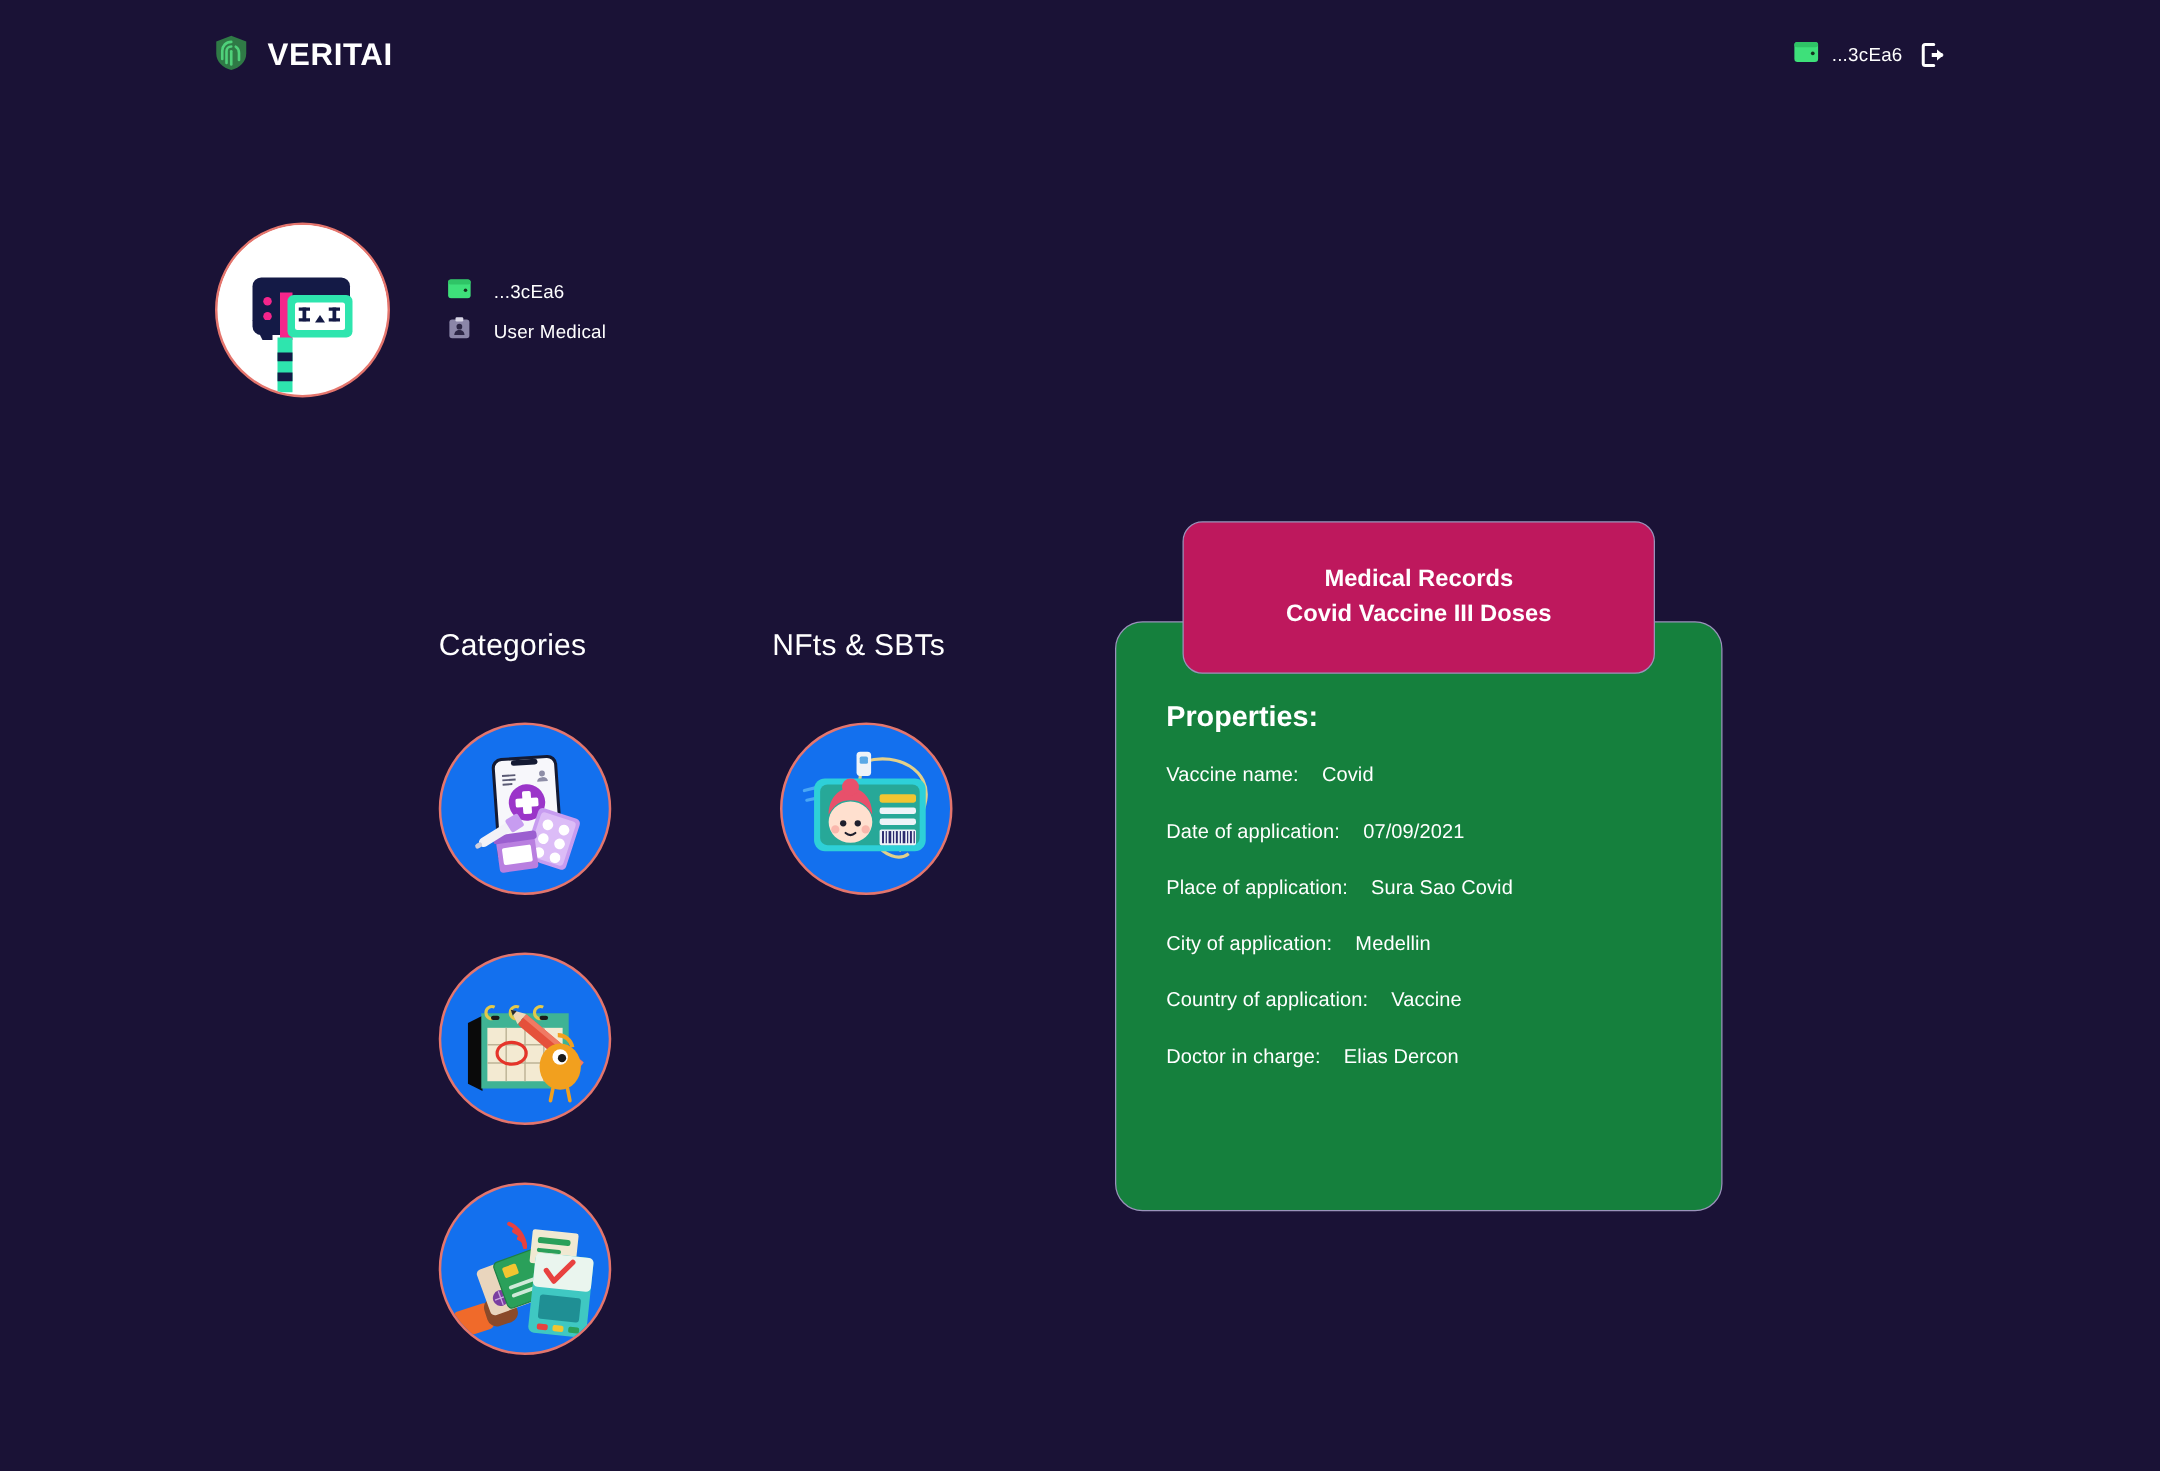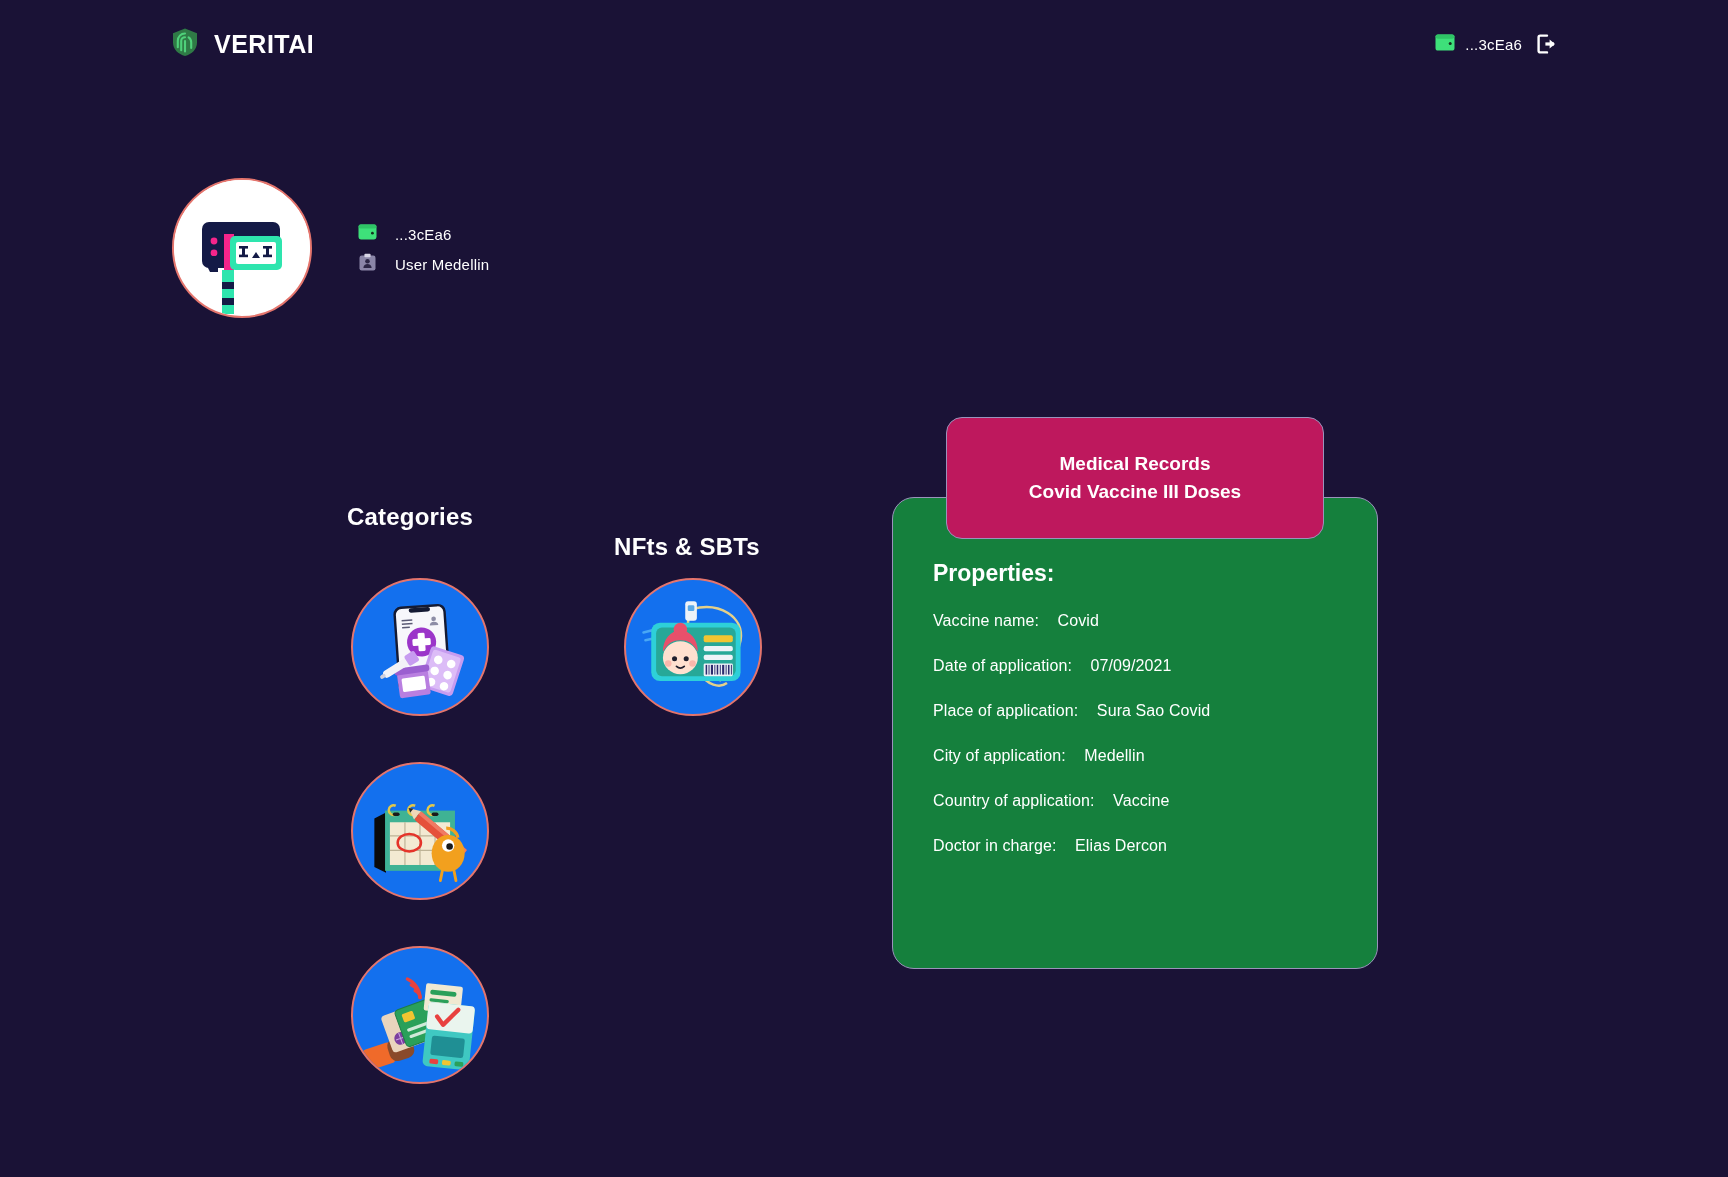--- a/index.html
+++ b/index.html
@@ -91,27 +91,27 @@
   .meta-row .meta-text {
     font-size: 15px;
     color: #ffffff;
     letter-spacing: 0.2px;
   }
 
   
   .col-heading {
     position: absolute;
     font-size: 24px;
-    font-weight: bold;
+    font-weight: normal;
     color: #ffffff;
     letter-spacing: 0.2px;
     text-align: center;
   }
   #heading-categories { left: 300px; top: 503px; width: 220px; }
-  #heading-nfts       { left: 582px; top: 533px; width: 210px; }
+  #heading-nfts       { left: 582px; top: 503px; width: 210px; }
 
   
   .thumb {
     position: absolute;
     width: 138px;
     height: 138px;
     border-radius: 50%;
     border: 2px solid #e4756d;
     background: #1370ee;
     box-sizing: border-box;
@@ -259,21 +259,21 @@
     </div>
     <div class="meta-row">
       <span>
         <svg width="19" height="19" viewBox="0 0 19 19">
           <rect x="1.5" y="2.5" width="16" height="15" rx="2.2" fill="#8b86a8"></rect>
           <rect x="6.4" y="0.8" width="6.2" height="3.4" rx="1" fill="#d8d5e6"></rect>
           <circle cx="9.5" cy="8.3" r="2.3" fill="#2c2645"></circle>
           <path d="M5.4 15 c0-2.5 1.9-4 4.1-4 s4.1 1.5 4.1 4 Z" fill="#2c2645"></path>
         </svg>
       </span>
-      <span class="meta-text">User Medellin</span>
+      <span class="meta-text">User Medical</span>
     </div>
   </div>
 </div>
 
 <div class="col-heading" id="heading-categories">Categories</div>
 <div class="col-heading" id="heading-nfts">NFts &amp; SBTs</div>
 
 <div class="thumb" id="thumb-cat-0">
   <span>
   <svg viewBox="0 0 138 138">

